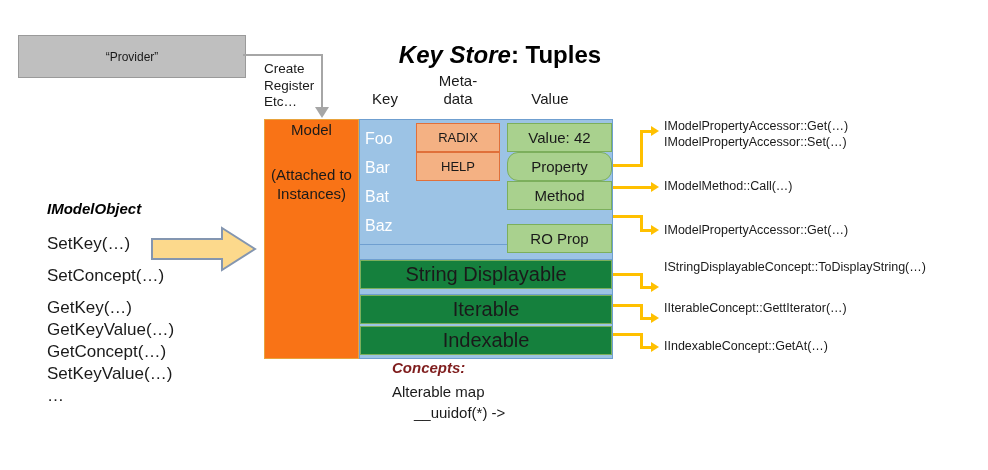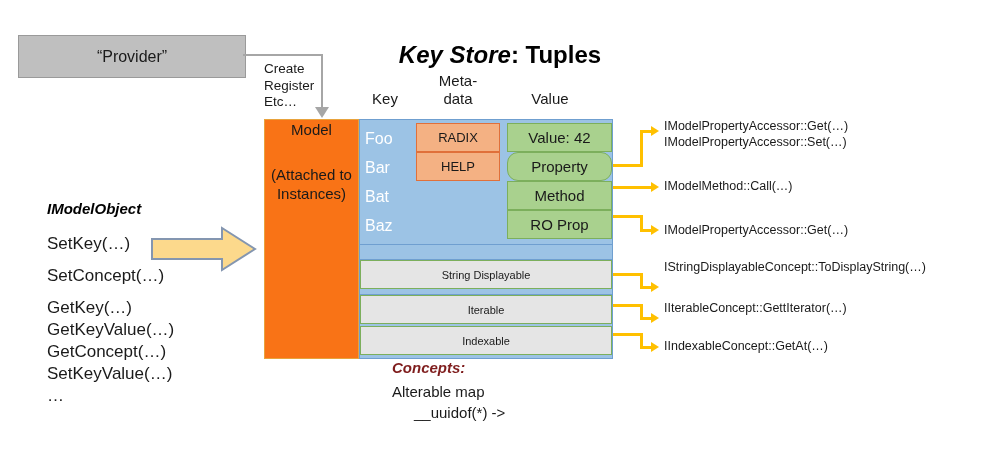--- a/index.html
+++ b/index.html
@@ -11,21 +11,21 @@
     overflow:hidden;
     position:relative;
   }
   #stage{position:absolute;left:0;top:0;width:988px;height:470px;}
 
   
   .provider-box{
     position:absolute;left:18px;top:35px;width:226px;height:41px;
     background:#bfbfbf;border:1px solid #9a9a9a;
     display:flex;align-items:center;justify-content:center;
-    font-size:16px;color:#1a1a1a;
+    font-size:12px;color:#1a1a1a;
   }
 
   
   .elbow-h{position:absolute;left:243px;top:54px;width:80px;height:2px;background:#a6a6a6;}
   .elbow-v{position:absolute;left:321px;top:54px;width:2px;height:55px;background:#a6a6a6;}
   .elbow-head{
     position:absolute;left:315px;top:107px;width:0;height:0;
     border-left:7px solid transparent;border-right:7px solid transparent;
     border-top:11px solid #a6a6a6;
   }
@@ -75,23 +75,23 @@
   }
 
   .valcell{
     position:absolute;left:243px;width:105px;height:29px;
     background:#a9d18e;border:1px solid #7caf5c;box-sizing:border-box;
     display:flex;align-items:center;justify-content:center;
     font-size:15px;color:#1a1a1a;
   }
   .concellrow{
     position:absolute;left:96px;width:252px;height:29px;
-    background:#e5e5e5;border:1px solid #7caf5c;box-sizing:border-box;
-    display:flex;align-items:center;justify-content:center;
-    font-size:11px;color:#1a1a1a;
+    background:#15803d;border:1px solid #7caf5c;box-sizing:border-box;
+    display:flex;align-items:center;justify-content:center;
+    font-size:20px;color:#1a1a1a;
   }
 
   
   .yseg{position:absolute;background:#ffc000;}
   .yhead{
     position:absolute;width:0;height:0;
     border-top:5px solid transparent;border-bottom:5px solid transparent;
     border-left:8px solid #ffc000;
   }
   .callout{
@@ -169,21 +169,21 @@
     <div class="keycell" style="top:35px;">Bar</div>
     <div class="keycell" style="top:64px;">Bat</div>
     <div class="keycell" style="top:93px;">Baz</div>
 
     <div class="metacell" style="top:4px;">RADIX</div>
     <div class="metacell" style="top:33px;">HELP</div>
 
     <div class="valcell" style="top:4px;">Value: 42</div>
     <div class="valcell" style="top:33px;border-radius:11px;">Property</div>
     <div class="valcell" style="top:62px;">Method</div>
-    <div class="valcell" style="top:91px;">RO Prop</div>
+    <div class="valcell" style="top:105px;">RO Prop</div>
 
     <div class="concellrow" style="top:141px;">String Displayable</div>
     <div class="concellrow" style="top:176px;">Iterable</div>
     <div class="concellrow" style="top:207px;">Indexable</div>
   </div>
 
   <div class="yseg" style="left:613px;top:164px;width:30px;height:3px;"></div>
   <div class="yseg" style="left:640px;top:130px;width:3px;height:37px;"></div>
   <div class="yseg" style="left:640px;top:130px;width:12px;height:3px;"></div>
   <div class="yhead" style="left:651px;top:126px;"></div>

